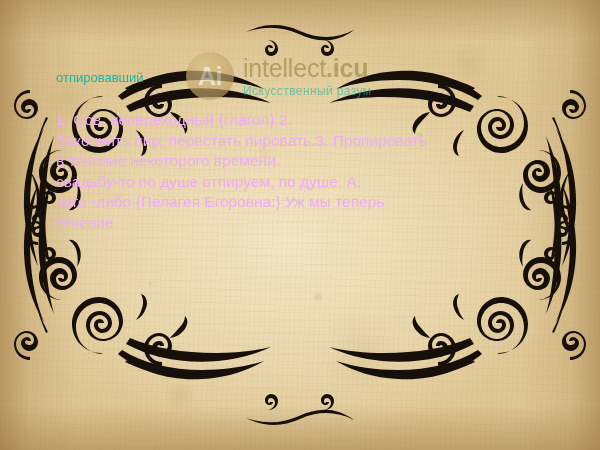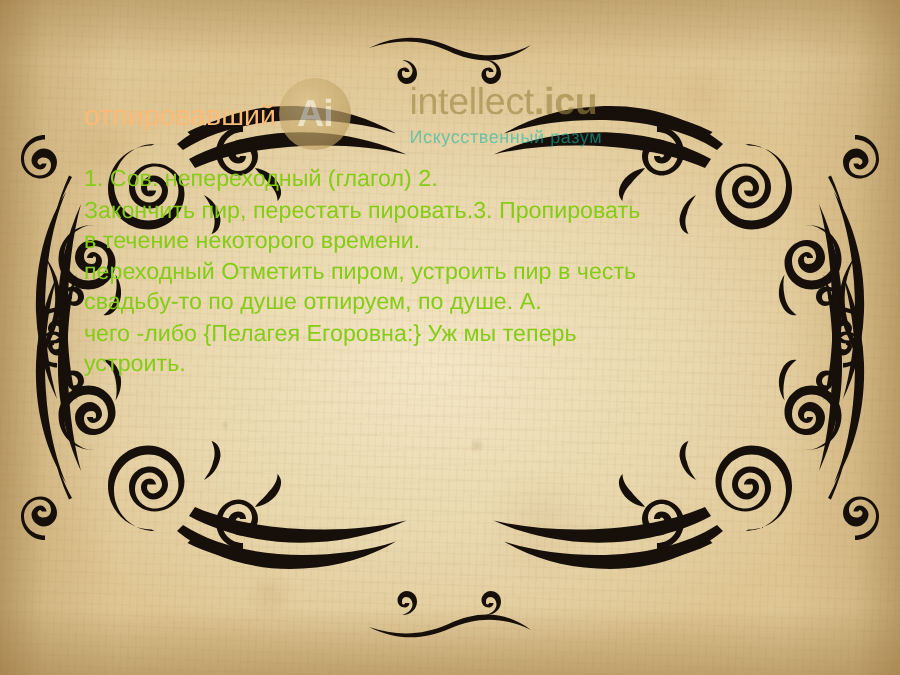--- a/index.html
+++ b/index.html
@@ -68,21 +68,20 @@
   
   .border-svg { position:absolute; inset:0; width:600px; height:450px; }
 
   
   .watermark {
     position:absolute;
     left:186px; top:52px;
     display:flex; align-items:center;
     opacity:0.72;
     pointer-events:none;
-    gap:30px;
   }
   .wm-badge {
     width:48px; height:48px; border-radius:50%;
     background:radial-gradient(circle at 38% 34%, #d9c189 0%, #c4a668 58%, #b0914f 100%);
     display:flex; align-items:center; justify-content:center;
     font-size:25px; font-weight:700; color:#f6efdc;
     font-family:"Liberation Sans", sans-serif;
     letter-spacing:-0.5px;
     flex:none;
     opacity:0.92;
@@ -108,29 +107,29 @@
 
   
   .content {
     position:absolute;
     left:56px; top:68px;
     width:490px;
     color:#191310;
     font-family:"Liberation Sans", sans-serif;
   }
   .headword {
-    font-size:19px;
+    font-size:13px;
     line-height:20px;
-    color:#fdba74;
+    color:#14b8a6;
     margin-bottom:22px;
   }
   .defs {
     font-size:15.5px;
     line-height:20.5px;
-    color:#84cc16;
+    color:#f0abfc;
   }
   .defs p { margin:0; }
   .defs p.indented { text-indent:62px; }
 </style>
 </head>
 <body>
 
 <div id="page">
 
   <div class="paper-base"></div>
@@ -235,20 +234,19 @@
       <div class="wm-sub">Искусственный  разум</div>
     </div>
   </div>
 
   <div class="content">
     <div class="headword">отпировавший</div>
     <div class="defs">
       <p>1. Сов.   непереходный (глагол) 2.</p>
       <p>Закончить пир, перестать пировать.3. Пропировать</p>
       <p>в течение некоторого времени.</p>
-      <p>переходный  Отметить пиром, устроить пир в честь</p>
       <p>свадьбу-то по душе отпируем, по душе. А.</p>
       <p>чего -либо  {Пелагея Егоровна:} Уж мы теперь</p>
-      <p>устроить.</p>
+      <p>течение.</p>
     </div>
   </div>
 
 </div>
 
 </body></html>

